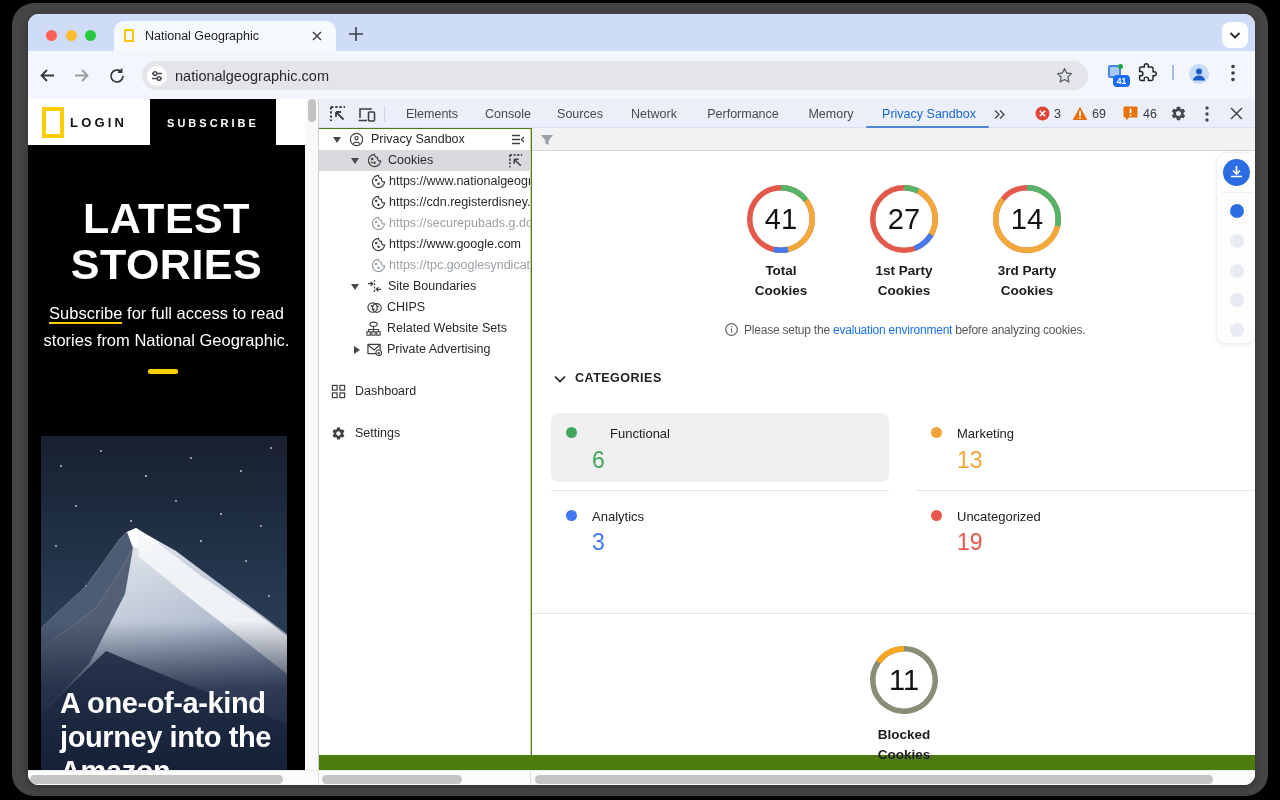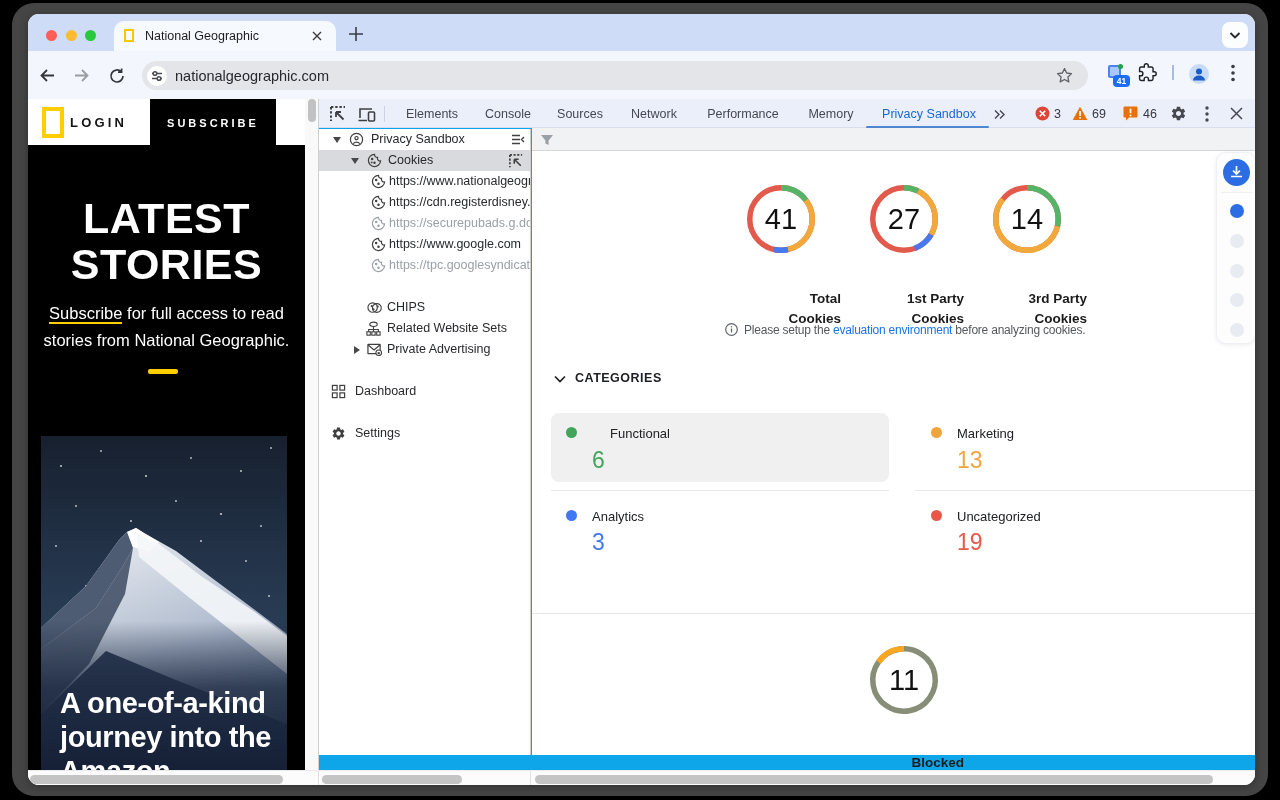--- a/index.html
+++ b/index.html
@@ -47,21 +47,21 @@
 #pdash { position:absolute; left:120px; top:270px; width:30px; height:5px;
   background:#ffce00; border-radius:2px; }
 #pimg { position:absolute; left:13px; top:337px; width:246px; height:334px; overflow:hidden; }
 #pimgtext { position:absolute; left:19px; top:250px; width:230px; color:#fff;
   font-size:29px; font-weight:bold; line-height:34px; letter-spacing:-0.4px; }
 #pvscroll { position:absolute; left:277px; top:0px; width:13px; height:671px;
   background:#f9f9fa; }
 #pvthumb { position:absolute; left:2.5px; top:0px; width:8px; height:23px;
   background:#c2c2c2; border-radius:4px; }
 
-#dt { position:absolute; left:290px; top:85px; width:937px; height:671px; background:#0ea5e9;
+#dt { position:absolute; left:290px; top:85px; width:937px; height:671px; background:#4d7c0f;
   border-left:1px solid #d0d0d0; }
 #dtbar { position:absolute; left:0; top:0; width:937px; height:29px; background:#ebeffa;
   border-bottom:1px solid #d9dded; font-size:12.5px; color:#45494f; }
 .dtab { position:absolute; top:8px; transform:translateX(-50%); white-space:nowrap; }
 #privtab { color:#1967d2; }
 #pulin { position:absolute; left:547px; top:26.5px; width:123px; height:2.6px;
   background:#4f86cf; border-radius:2px; }
 .cnt { position:absolute; top:8px; font-size:12.5px; color:#36393e; }
 
 #side { position:absolute; left:0; top:30px; width:212px; height:626px; background:#fff;
@@ -75,22 +75,22 @@
   border-top:6px solid #48484a; }
 .trir { border-top:4.5px solid transparent; border-bottom:4.5px solid transparent;
   border-left:6px solid #48484a; margin-top:-1px; }
 .ticon { position:absolute; top:3px; width:15px; height:15px; }
 #selrow { position:absolute; left:0px; top:21px; width:212px; height:20.5px;
   background:#d8dadd; }
 
 #main { position:absolute; left:213px; top:30px; width:724px; height:626px; background:#fff; }
 #mtoolbar { position:absolute; left:0; top:-1px; width:724px; height:23px; background:#f1f2f3;
   border-bottom:1px solid #d6d6d6; }
-.chartlbl { position:absolute; width:120px; text-align:right; font-size:13.5px;
-  font-weight:bold; color:#1b1b1b; line-height:19.5px;margin-top:28px; }
+.chartlbl { position:absolute; width:120px; text-align:center; font-size:13.5px;
+  font-weight:bold; color:#1b1b1b; line-height:19.5px; }
 #inforow { position:absolute; left:212px; top:193.5px; font-size:12px; letter-spacing:-0.22px; color:#55585c; }
 #inforow a { color:#1a73e8; text-decoration:none; }
 #cathead { position:absolute; left:43px; top:242px; font-size:12.5px; font-weight:bold;
   letter-spacing:0.5px; color:#202124; }
 #fcard { position:absolute; left:19px; top:284px; width:338px; height:69px;
   background:#f0f0f1; border-radius:8px; }
 .catdot { position:absolute; width:11px; height:11px; border-radius:50%; }
 .catlbl { position:absolute; font-size:13px; color:#202124; }
 .catval { position:absolute; font-size:23px; }
 .cdiv { position:absolute; height:1px; background:#e9e9e9; }
@@ -380,20 +380,30 @@
       <div class="trow gray" style="top:126px;">
         <svg class="ticon cookie" style="left:52px;" viewBox="0 0 16 16">
             <g stroke="#9aa0a6" fill="none" stroke-width="1.3">
               <path d="M14.5 8.5 A6.5 6.5 0 1 1 8 1.5 a3 3 0 0 0 3.2 3.2 a3 3 0 0 0 3.3 3.8z"></path>
               <circle cx="5.5" cy="6.5" r="0.7" fill="#9aa0a6"></circle>
               <circle cx="8" cy="10.5" r="0.7" fill="#9aa0a6"></circle>
             </g>
           </svg>
         <div class="lbl" style="left:70px;">https://tpc.googlesyndication.com</div>
       </div>
+      <div class="trow" style="top:147px;">
+        <div class="tri trid" style="left:32px;"></div>
+        <svg class="ticon" style="left:48px;" viewBox="0 0 16 16">
+            <g stroke="#414141" fill="none" stroke-width="1.3">
+              <path d="M8 1 V15" stroke-dasharray="2 1.6"></path>
+              <path d="M1 5 H6 M3.8 2.8 L6.2 5 L3.8 7.2 M15 11 H10 M12.2 8.8 L9.8 11 L12.2 13.2"></path>
+            </g>
+          </svg>
+        <div class="lbl" style="left:69px;">Site Boundaries</div>
+      </div>
       <div class="trow" style="top:168px;">
         <svg class="ticon" style="left:48px;" viewBox="0 0 16 16">
             <g stroke="#414141" fill="none" stroke-width="1.2">
               <circle cx="6" cy="8" r="5"></circle>
               <circle cx="10.5" cy="8.5" r="4.7"></circle>
               <circle cx="5" cy="6.5" r="0.5" fill="#414141"></circle>
               <circle cx="7" cy="10" r="0.5" fill="#414141"></circle>
               <circle cx="11.5" cy="7" r="0.5" fill="#414141"></circle>
             </g>
           </svg>

